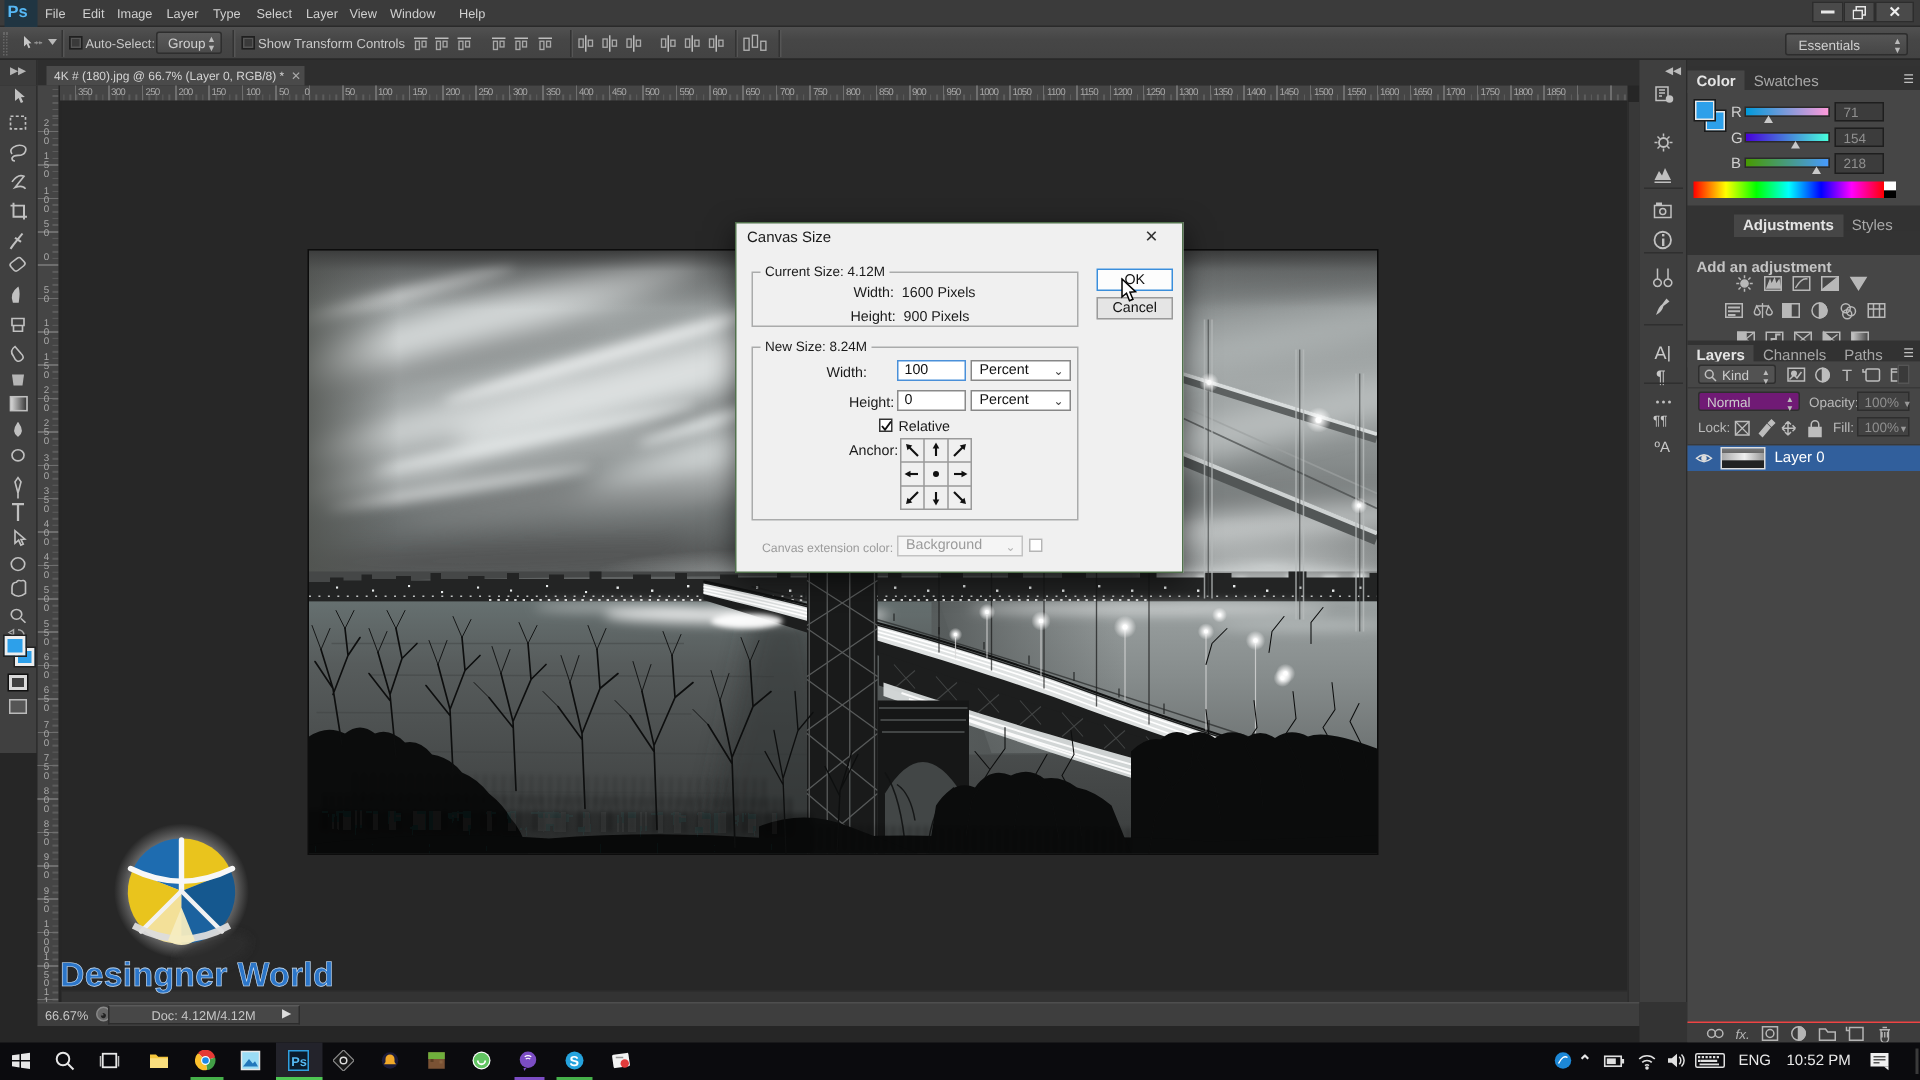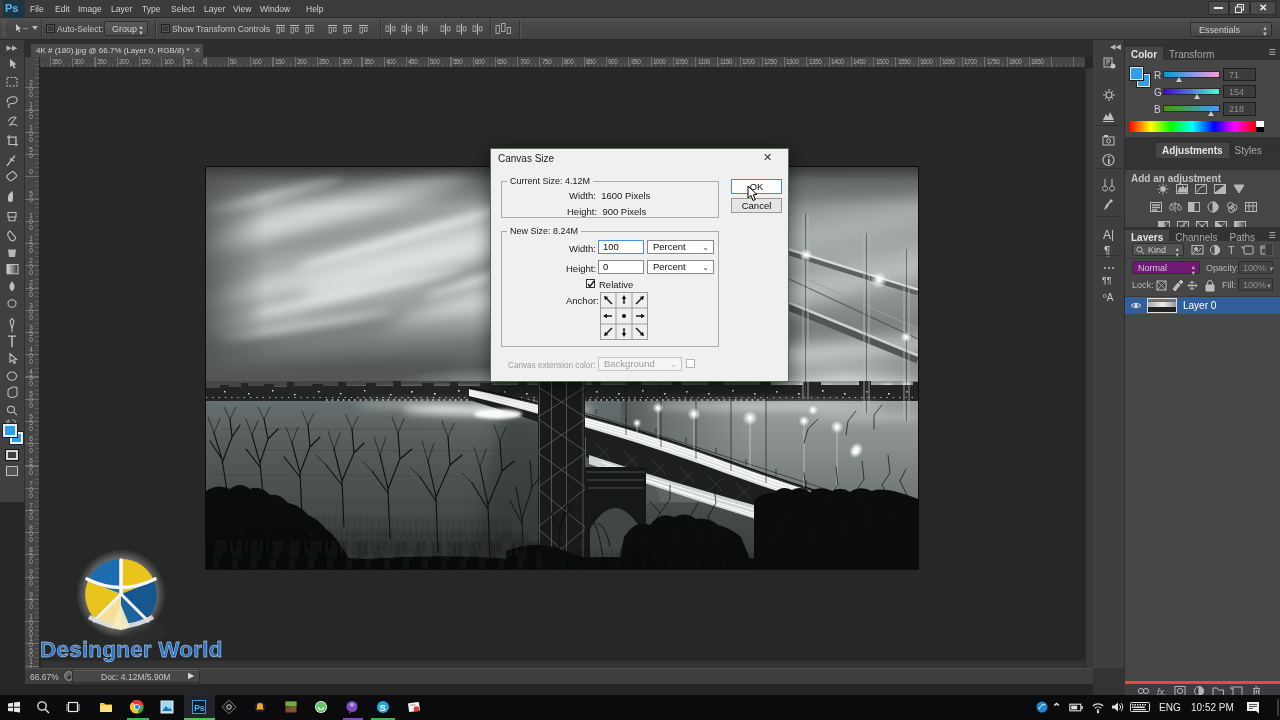--- a/index.html
+++ b/index.html
@@ -621,21 +621,21 @@
  <path d="M51 72 Q83 90 115 72" stroke="#dcdcdc" stroke-width="4.4" fill="none" opacity="0.95"></path>
  <path d="M74 82 L83 60 L92 82 Q83 88 74 82 Z" fill="#f6ecc0" opacity="0.95"></path>
 </g>
 <text x="2" y="112" font-family="Liberation Sans, sans-serif" font-size="22.5" font-weight="bold" fill="#2c76c9" stroke="#cfe2f5" stroke-width="0.4" style="letter-spacing:0.2px;">Desingner World</text>
 </svg>
 
 <div id="statusbar">
 <span style="position:absolute;left:5px;top:3px;">66.67%</span>
 <span style="position:absolute;left:39px;top:2px;width:10px;height:10px;border-radius:50%;background:#666;border:1px solid #888;color:#222;font-size:8px;line-height:10px;text-align:center;">◕</span>
 <div style="position:absolute;left:47px;top:1px;width:128px;height:13px;background:#474747;border:1px solid #2c2c2c;border-top-color:#5a5a5a;"></div>
-<span style="position:absolute;left:76px;top:3px;">Doc: 4.12M/5.90M</span>
+<span style="position:absolute;left:76px;top:3px;">Doc: 4.12M/4.12M</span>
 <span style="position:absolute;left:163px;top:2px;color:#ddd;font-size:8px;">▶</span>
 </div>
 <div id="rpanel"></div>
 <div id="icstrip"></div>
 <div class="abs" style="left:1110px;top:43px;color:#bbb;font-size:7px;">◀◀</div>
     <div class="abs" style="left:1264px;top:43px;color:#bbb;font-size:7px;">▶▶</div>
 <svg class="abs" style="left:1102px;top:56px;" width="14" height="14" viewBox="0 0 14 14">
       <rect x="2" y="2" width="8" height="9" fill="none" stroke="#c0c0c0"></rect>
       <path d="M4 4 h4 M4 6 h4 M4 8 h2" stroke="#c0c0c0"></path>
       <circle cx="11" cy="10" r="2.5" fill="#c0c0c0"></circle>
@@ -687,21 +687,21 @@
 <svg class="abs" style="left:1102px;top:272px;" width="14" height="14" viewBox="0 0 14 14">
       <text x="0" y="11" font-size="9" fill="#c8c8c8" font-family="Liberation Sans">¶¶</text>
     </svg>
 <svg class="abs" style="left:1102px;top:290px;" width="14" height="14" viewBox="0 0 14 14">
       <text x="1" y="11" font-size="10" fill="#c8c8c8" font-family="Liberation Sans">ºA</text>
     </svg>
 <div class="abs" style="left:1096px;top:125px;width:26px;border-top:1px solid #2f2f2f;"></div>
 <div class="abs" style="left:1096px;top:168px;width:26px;border-top:1px solid #2f2f2f;"></div>
 <div class="abs" style="left:1096px;top:216px;width:26px;border-top:1px solid #2f2f2f;"></div>
 <div class="abs" style="left:1096px;top:255px;width:26px;border-top:1px solid #2f2f2f;"></div>
-<div class="ptabs" style="top:44px;height:16px;"><span class="ptab on">Color</span><span class="ptab">Transform</span><span class="pmenu">☰</span></div>
+<div class="ptabs" style="top:44px;height:16px;"><span class="ptab on">Color</span><span class="ptab">Swatches</span><span class="pmenu">☰</span></div>
 <div class="panel" style="top:60px;height:77px;">
 <div class="abs" style="left:5px;top:7px;width:13px;height:13px;background:#2da0ea;border:1.5px solid #e8e8e8;outline:1px solid #1a1a1a;z-index:2;"></div>
 <div class="abs" style="left:12px;top:14px;width:13px;height:13px;background:#2da0ea;border:1.5px solid #e8e8e8;outline:1px solid #1a1a1a;"></div>
 <div class="abs" style="left:29px;top:10px;font-size:10px;color:#cfcfcf;">R</div>
 <div class="abs" style="left:39px;top:12px;width:55px;height:5px;background:linear-gradient(90deg,#009ada,#ff9ada);outline:1px solid #2a2a2a;"></div>
 <div class="abs" style="left:51.4px;top:17px;width:0;height:0;border-left:3.5px solid transparent;border-right:3.5px solid transparent;border-bottom:5px solid #c9c9c9;"></div>
 <div class="abs" style="left:98px;top:8px;width:33px;height:13px;background:#3c3c3c;border:1px solid #1e1e1e;color:#909090;font-size:9px;line-height:12px;padding-left:5px;">71</div>
 <div class="abs" style="left:29px;top:27px;font-size:10px;color:#cfcfcf;">G</div>
 <div class="abs" style="left:39px;top:29px;width:55px;height:5px;background:linear-gradient(90deg,#4700da,#47ffda);outline:1px solid #2a2a2a;"></div>
 <div class="abs" style="left:69.0px;top:34px;width:0;height:0;border-left:3.5px solid transparent;border-right:3.5px solid transparent;border-bottom:5px solid #c9c9c9;"></div>
@@ -882,21 +882,21 @@
         <svg style="position:absolute;left:5px;top:4px;" width="12" height="9" viewBox="0 0 12 9">
           <path d="M1 4.5 Q6 0 11 4.5 Q6 9 1 4.5 Z" fill="none" stroke="#ddd"></path>
           <circle cx="6" cy="4.5" r="1.8" fill="#ddd"></circle>
         </svg>
         <div style="position:absolute;left:22px;top:1px;width:30px;height:15px;background:linear-gradient(#777,#333);border:1px solid #ddd;overflow:hidden;">
           <div style="position:absolute;left:0;top:3px;width:30px;height:5px;background:linear-gradient(90deg,#aaa,#eee,#888);"></div>
           <div style="position:absolute;left:0;top:8px;width:30px;height:7px;background:#222;"></div>
         </div>
         <span style="position:absolute;left:58px;top:3px;font-size:10px;color:#fff;">Layer 0</span>
       </div>
-<div class="abs" style="left:0;top:440px;width:155px;height:14px;background:#3d3d3d;border-top:3px solid #ef4444;">
+<div class="abs" style="left:0;top:440px;width:155px;height:14px;background:#3d3d3d;border-top:1px solid #ef4444;">
 <svg style="position:absolute;left:12px;top:1px;" width="135" height="12" viewBox="0 0 135 12">
 <g stroke="#b5b5b5" fill="none">
 <circle cx="4" cy="6" r="2.6"></circle>
             <circle cx="9" cy="6" r="2.6"></circle>
 <text x="20" y="9.5" font-size="9" font-style="italic" fill="#b5b5b5" stroke="none" font-family="Liberation Sans">fx.</text>
 <rect x="38" y="1.5" width="10" height="9"></rect>
             <circle cx="43" cy="6" r="2.6"></circle>
 <circle cx="62" cy="6" r="4.5"></circle>
             <path d="M62 1.5 a4.5 4.5 0 0 1 0 9 Z" fill="#b5b5b5"></path>
 <path d="M76 3 h4 l1.5 2 h5 v5.5 h-10.5 Z"></path>
@@ -914,21 +914,21 @@
 <div class="grplab" style="left:16px;top:27px;">Current Size: 4.12M</div>
 <div class="abs" style="left:78px;top:41px;font-size:9.5px;">Width:&nbsp; 1600 Pixels</div>
 <div class="abs" style="left:76px;top:57px;font-size:9.5px;">Height:&nbsp; 900 Pixels</div>
 <div class="abs" style="left:240px;top:30px;width:51px;height:15px;background:#fdfdfd;border:1.5px solid #3a8edb;font-size:9.5px;text-align:center;line-height:13px;color:#111;">OK</div>
 <div class="abs" style="left:240px;top:49px;width:51px;height:15px;background:#e5e5e5;border:1px solid #9a9a9a;font-size:9.5px;text-align:center;line-height:13px;color:#111;">Cancel</div>
 <svg class="abs" style="left:256px;top:36px;z-index:9;" width="12" height="17" viewBox="0 0 12 17">
         <path d="M1 1 L1 13 L4 10.5 L6 15.5 L8.3 14.5 L6.3 9.8 L10 9.5 Z" fill="#fff" stroke="#000" stroke-width="1"></path>
       </svg>
 <div class="grp" style="left:10px;top:82px;width:218px;height:116px;"></div>
 <div class="grplab" style="left:16px;top:77px;">New Size: 8.24M</div>
-<div class="abs" style="left:78px;top:94px;font-size:9.5px;">Width:</div>
+<div class="abs" style="left:60px;top:94px;font-size:9.5px;">Width:</div>
 <div class="win-inp" style="left:107px;top:91px;width:46px;height:14px;border-color:#4a90d9;">100</div>
 <div class="win-cmb" style="left:156px;top:91px;width:67px;height:14px;">Percent<span class="cmb-ar">⌄</span></div>
 <div class="abs" style="left:75px;top:114px;font-size:9.5px;">Height:</div>
 <div class="win-inp" style="left:107px;top:111px;width:46px;height:14px;">0</div>
 <div class="win-cmb" style="left:156px;top:111px;width:67px;height:14px;">Percent<span class="cmb-ar">⌄</span></div>
 <div class="abs" style="left:95px;top:130px;width:9px;height:9px;background:#fff;border:1px solid #333;"></div>
 <svg class="abs" style="left:96px;top:131px;" width="8" height="8" viewBox="0 0 8 8">
         <path d="M1 4 l2 2.5 L7 1" stroke="#111" fill="none" stroke-width="1.3"></path>
       </svg>
 <div class="abs" style="left:108px;top:130px;font-size:9.5px;">Relative</div>

